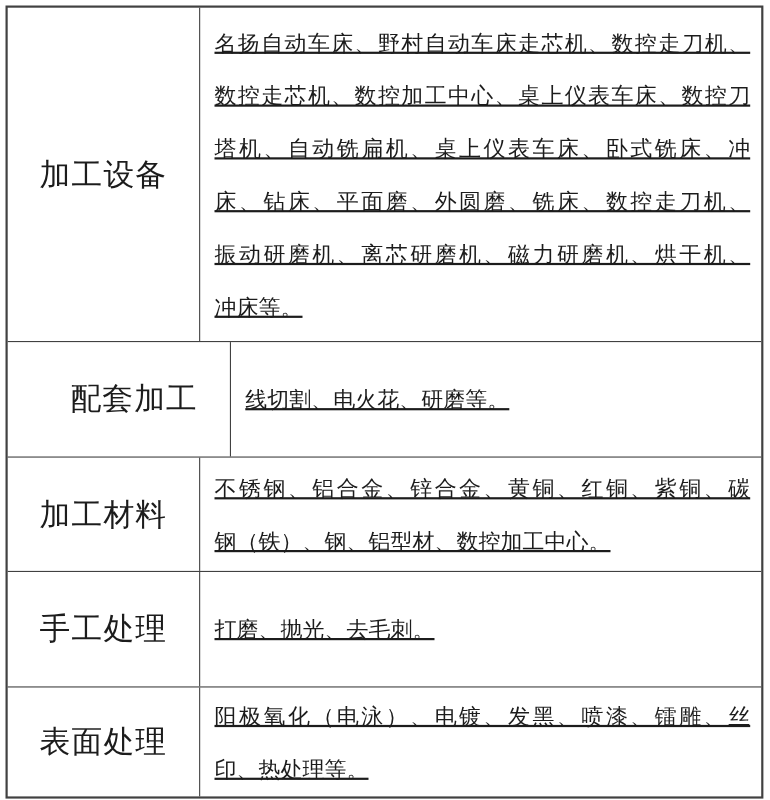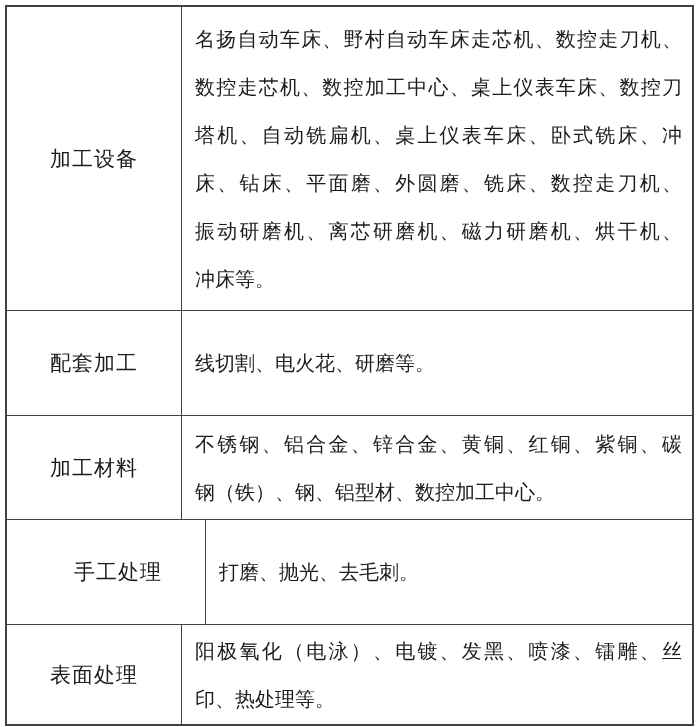--- a/index.html
+++ b/index.html
@@ -36,40 +36,41 @@
     border-top: none;
   }
   .tlabel {
     flex: 0 0 175px;
     width: 175px;
     box-sizing: border-box;
     border-right: 1.5px solid #414141;
     display: flex;
     align-items: center;
     justify-content: center;
-    font-size: 21px;
+    font-size: 28px;
     color: #1c1c1c;
     letter-spacing: 1px;
   }
   .tcontent {
     flex: 1 1 auto;
     min-width: 0;
     display: flex;
     flex-direction: column;
     justify-content: center;
     padding: 0 10px 0 13px;
     font-size: 20px;
     color: #1c1c1c;
   }
   .tline {
     line-height: 48px;
     white-space: normal;
     text-align: justify;
     text-align-last: justify;
     text-justify: inter-character;
+    text-decoration: underline;
   }
   .tline-last {
     text-align: right;
     text-align-last: left;
   }
 </style>
 </head>
 <body>
 
 <div class="page">
@@ -78,34 +79,34 @@
         <div class="tlabel">加工设备</div>
         <div class="tcontent">
           <div class="tline">名扬自动车床、野村自动车床走芯机、数控走刀机、</div>
           <div class="tline">数控走芯机、数控加工中心、桌上仪表车床、数控刀</div>
           <div class="tline">塔机、自动铣扁机、桌上仪表车床、卧式铣床、冲</div>
           <div class="tline">床、钻床、平面磨、外圆磨、铣床、数控走刀机、</div>
           <div class="tline">振动研磨机、离芯研磨机、磁力研磨机、烘干机、</div>
           <div class="tline tline-last">冲床等。</div>
         </div>
       </div>
-      <div class="trow" style="height: 105px;">
+      <div class="trow" style="height: 105px; padding-left: 28px;">
         <div class="tlabel">配套加工</div>
         <div class="tcontent">
           <div class="tline tline-last">线切割、电火花、研磨等。</div>
         </div>
       </div>
       <div class="trow" style="height: 104px;">
         <div class="tlabel">加工材料</div>
         <div class="tcontent">
           <div class="tline">不锈钢、铝合金、锌合金、黄铜、红铜、紫铜、碳</div>
           <div class="tline tline-last">钢（铁）、钢、铝型材、数控加工中心。</div>
         </div>
       </div>
-      <div class="trow" style="height: 105px; padding-left: 24px;">
+      <div class="trow" style="height: 105px;">
         <div class="tlabel">手工处理</div>
         <div class="tcontent">
           <div class="tline tline-last">打磨、抛光、去毛刺。</div>
         </div>
       </div>
       <div class="trow" style="height: 100px;">
         <div class="tlabel">表面处理</div>
         <div class="tcontent">
           <div class="tline">阳极氧化（电泳）、电镀、发黑、喷漆、镭雕、丝</div>
           <div class="tline tline-last">印、热处理等。</div>

